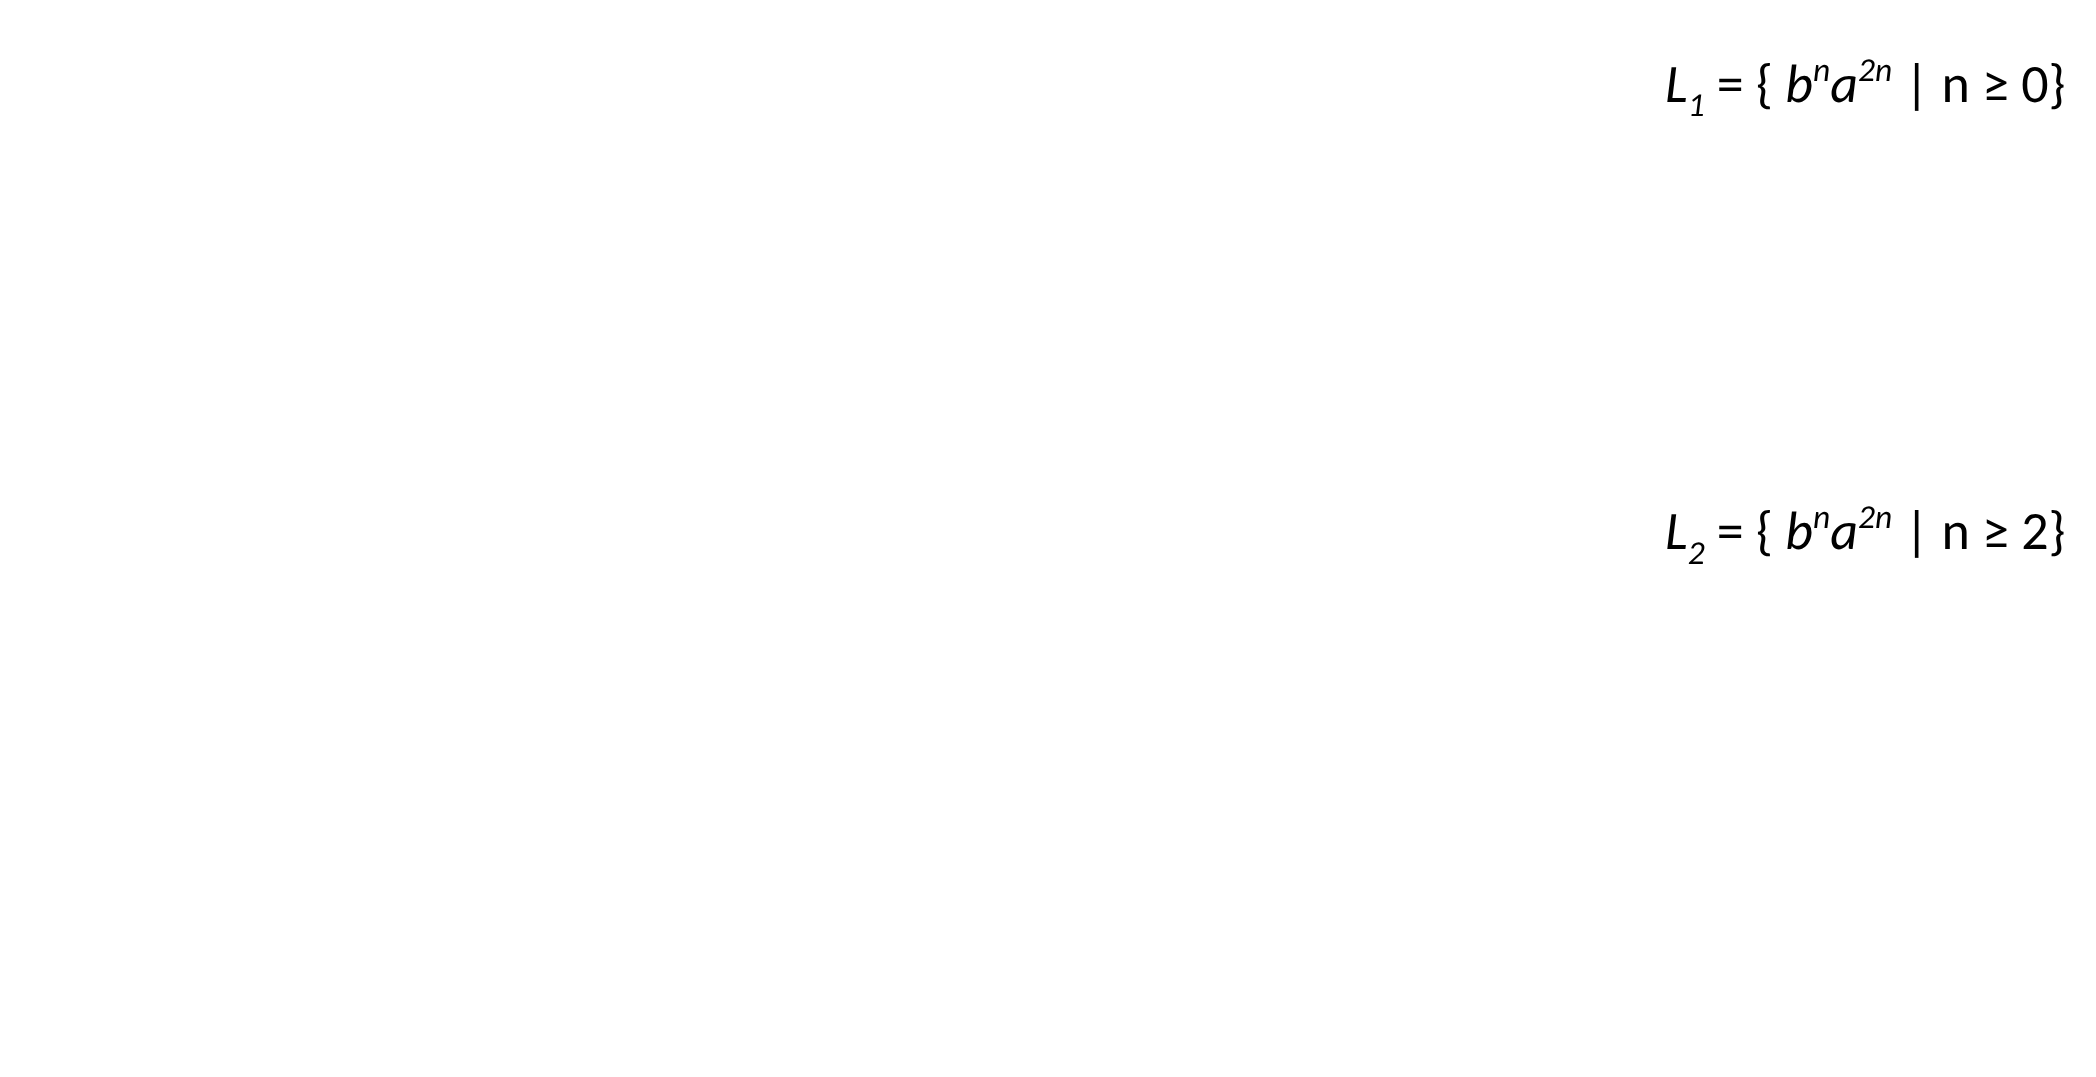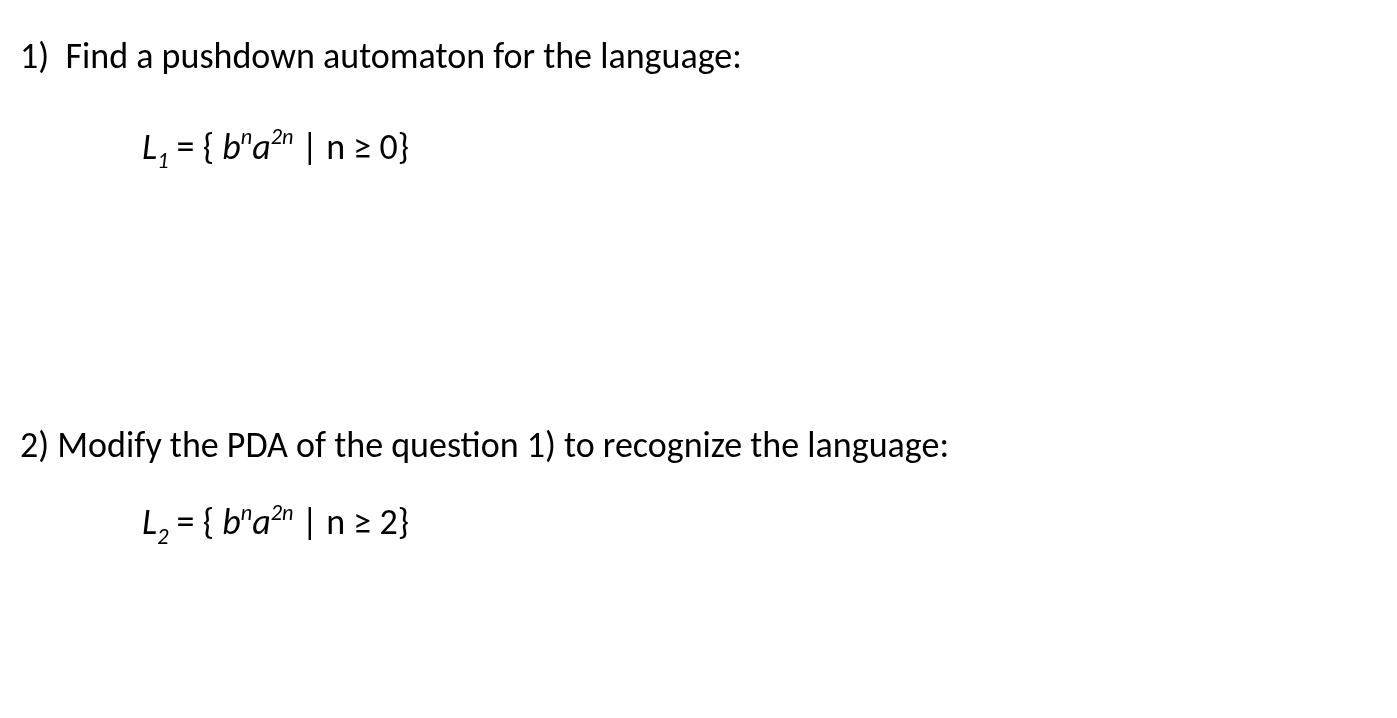--- a/index.html
+++ b/index.html
@@ -16,20 +16,21 @@
     font-size: 36px;
     line-height: 1.35;
   }
   .q1-line {
     margin-bottom: 42px;
   }
   .formula {
     font-style: italic;
     padding-left: 122px;
     font-size: 36px;
+    text-align: right;
   }
   .formula-1 {
     margin-bottom: 246px;
   }
   .formula-2 {
     margin-top: 29px;
   }
   .q2-line {
     margin-bottom: 0;
   }
@@ -49,31 +50,23 @@
   }
   .roman {
     font-style: normal;
   }
 </style>
 </head>
 <body>
 
 <div class="page">
 
-  <div class="q1-line">
-    <span>1)</span>&nbsp;
-    <span>Find a pushdown automaton for the language:</span>
-  </div>
 
   <div class="formula formula-1">
     <span>L</span><sub>1</sub><span class="roman"> = </span><span class="roman">{ </span><span>b</span><sup>n</sup><span>a</span><sup>2n</sup><span class="roman"> | </span><span class="roman">n</span><span class="roman"> ≥ </span><span class="roman">0</span><span class="roman">}</span>
   </div>
 
-  <div class="q2-line">
-    <span>2)</span>
-    <span>Modify the PDA of the question 1) to recognize the language:</span>
-  </div>
 
   <div class="formula formula-2">
     <span>L</span><sub>2</sub><span class="roman"> = </span><span class="roman">{ </span><span>b</span><sup>n</sup><span>a</span><sup>2n</sup><span class="roman"> | </span><span class="roman">n</span><span class="roman"> ≥ </span><span class="roman">2</span><span class="roman">}</span>
   </div>
 
 </div>
 
 </body></html>

